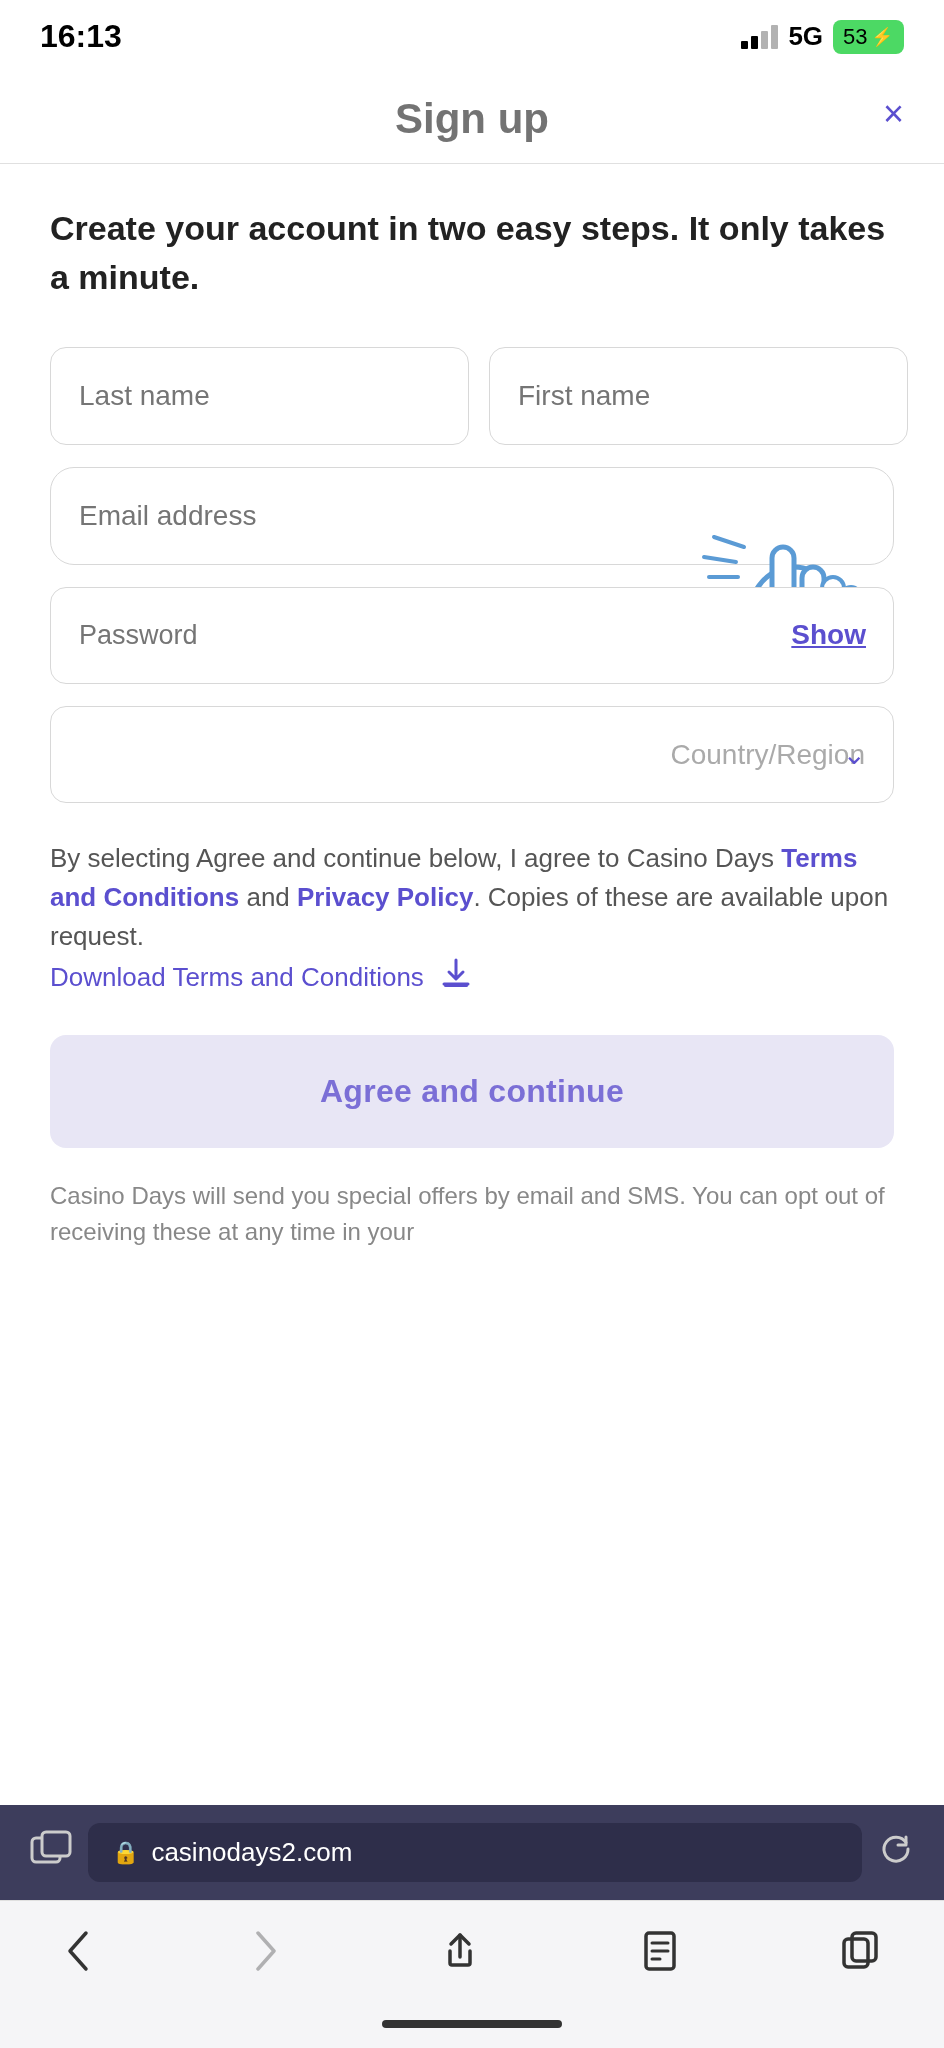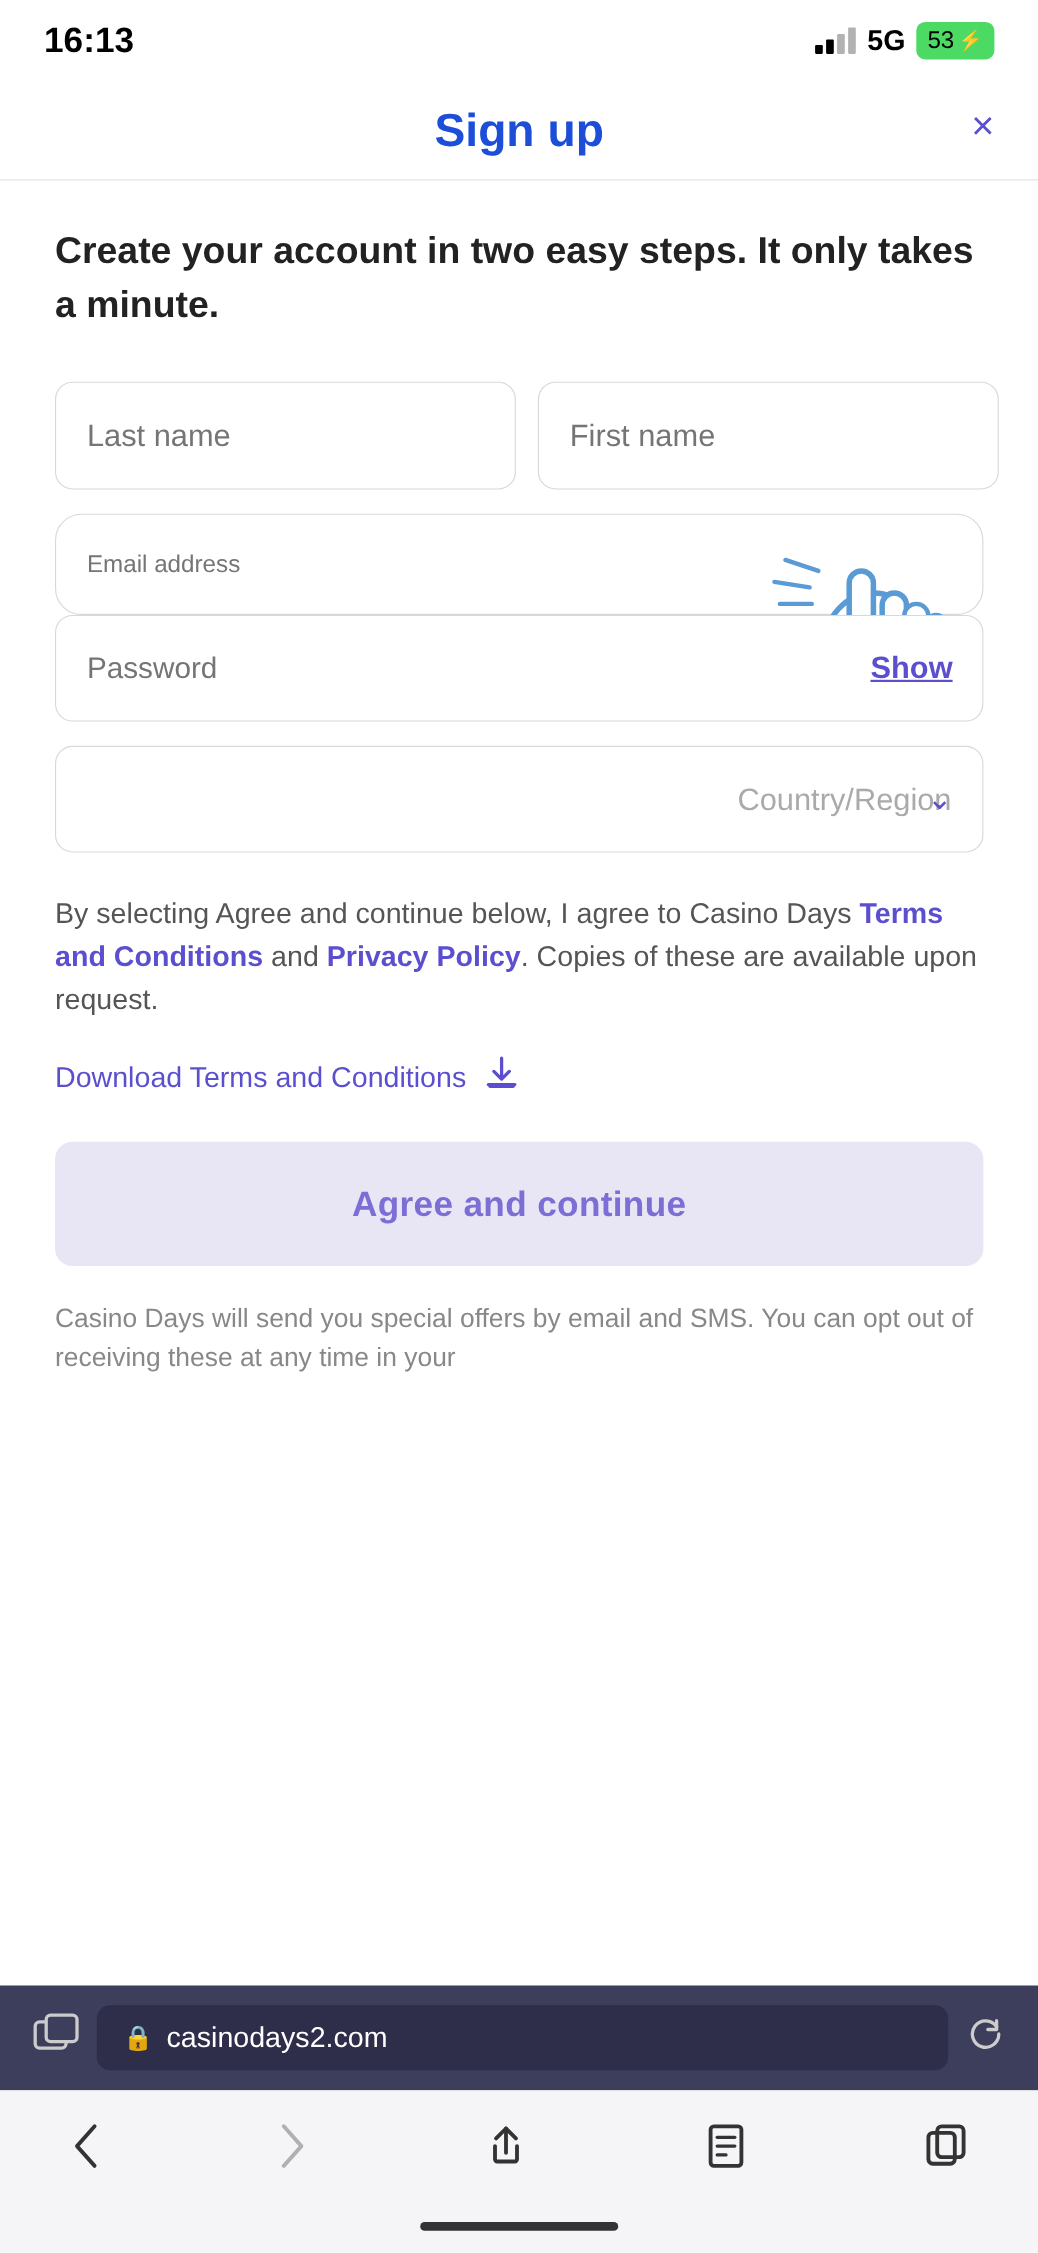--- a/index.html
+++ b/index.html
@@ -73,21 +73,21 @@
       align-items: center;
       justify-content: center;
       padding: 30px 40px 20px;
       border-bottom: 1px solid #e0e0e0;
       position: relative;
       background: #fff;
     }
     .header-title {
       font-size: 42px;
       font-weight: 700;
-      color: #1d4ed8;
+      color: #737373;
     }
     .close-btn {
       position: absolute;
       right: 40px;
       top: 50%;
       transform: translateY(-50%);
       font-size: 36px;
       color: #5b4fcf;
       cursor: pointer;
       font-weight: 400;
@@ -125,24 +125,25 @@
       background: #fff;
       outline: none;
       font-family: inherit;
     }
 
     .input-field-full {
       width: 100%;
       border: 1.5px solid #d8d8d8;
       border-radius: 24px;
       padding: 32px 28px;
-      font-size: 22px;
+      font-size: 28px;
       color: #aaa;
       background: #fff;
       outline: none;
+      margin-bottom: 22px;
       font-family: inherit;
       display: block;
     }
 
     .password-wrapper {
       position: relative;
       margin-bottom: 22px;
     }
     .password-wrapper input {
       width: 100%;
@@ -194,21 +195,20 @@
       color: #5b4fcf;
       font-size: 28px;
       pointer-events: none;
     }
 
     
     .terms-text {
       font-size: 26px;
       color: #555;
       line-height: 1.5;
-      margin-bottom: 30px;
     }
     .terms-link {
       color: #5b4fcf;
       font-weight: 600;
       text-decoration: none;
     }
 
     
     .download-row {
       display: flex;

